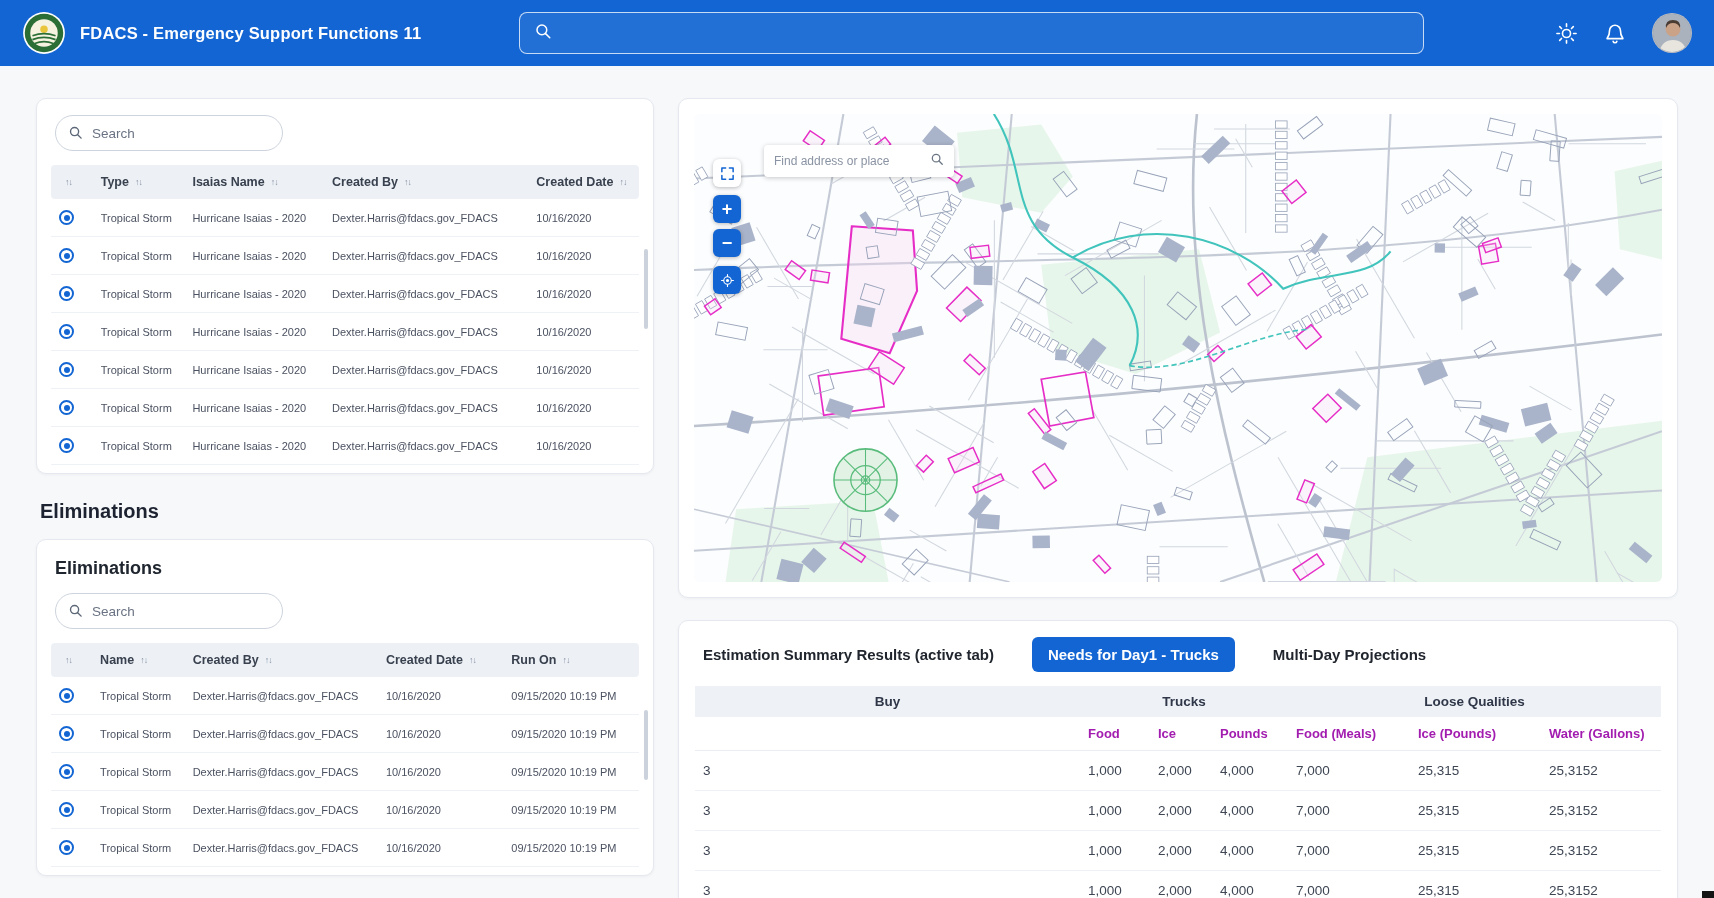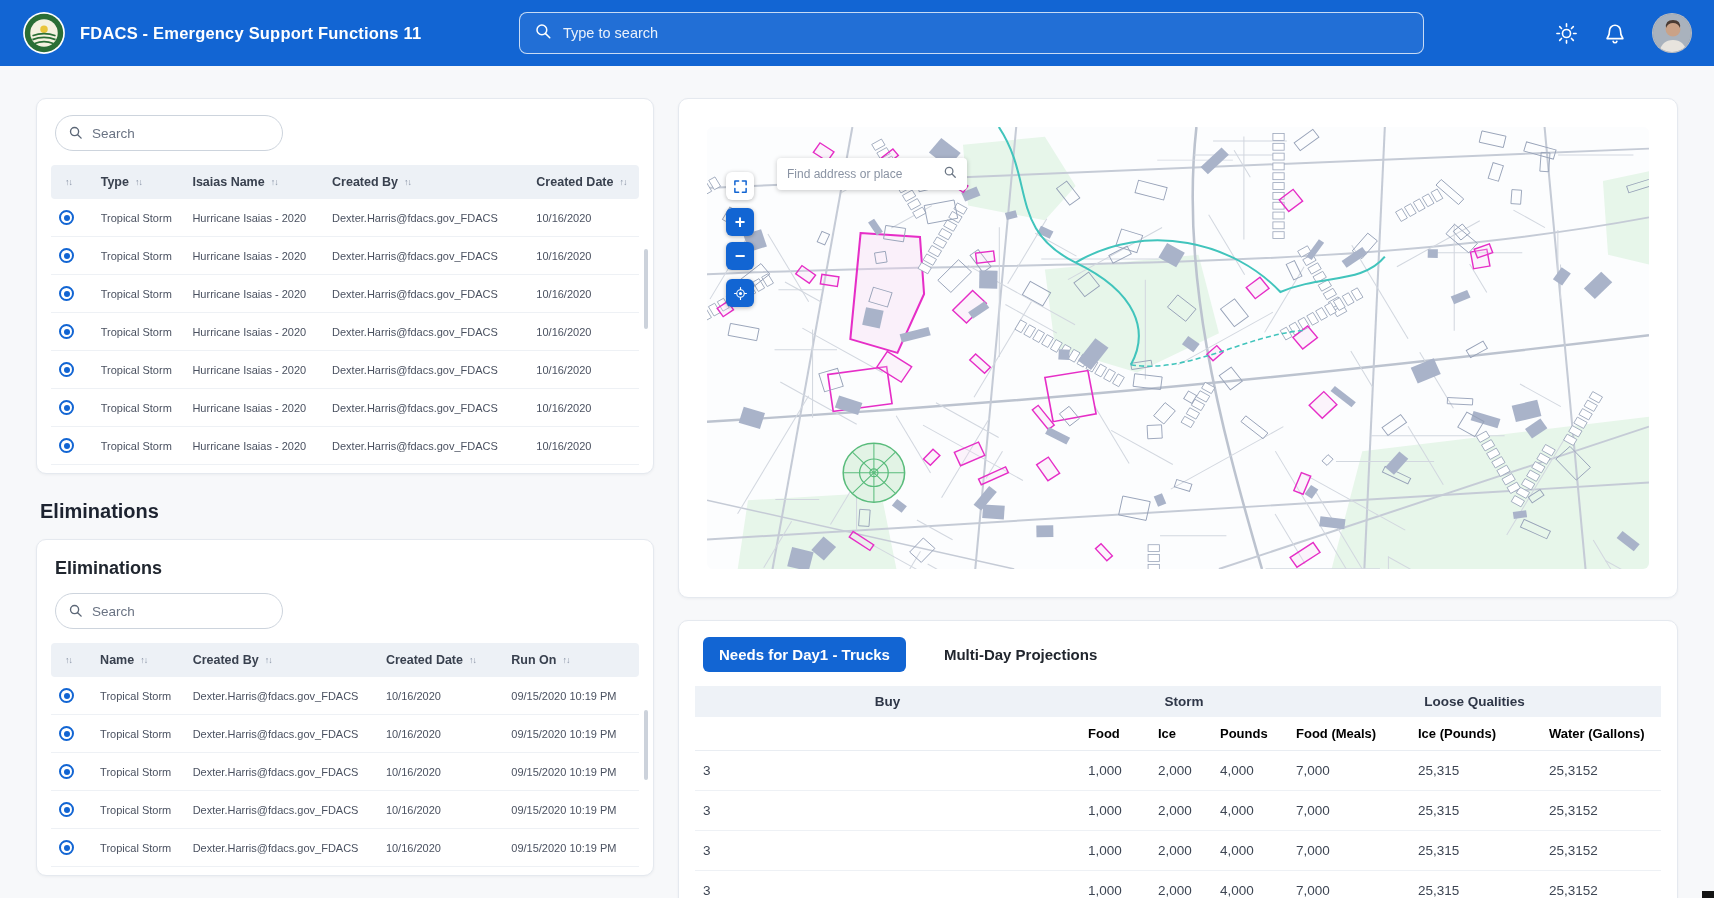--- a/index.html
+++ b/index.html
@@ -39,42 +39,42 @@
   table.listing tbody td { padding:11px 8px; border-bottom:1px solid #eef1f5; color:#4a5160; font-size:11px; white-space:nowrap; }
   .radio { display:inline-block; width:15px; height:15px; border:2px solid #1265d3; border-radius:50%; position:relative; vertical-align:middle; }
   .radio::after { content:''; position:absolute; inset:2.5px; background:#1265d3; border-radius:50%; }
 
   .section-heading { margin:26px 4px 16px; font-size:20px; font-weight:700; color:#1d2330; }
   .card-title { font-size:18px; font-weight:700; color:#20262f; margin:2px 4px 14px; }
 
   .scroll-thumb { position:absolute; right:5px; width:4px; border-radius:2px; background:#ccd2db; }
 
   
-  .map-card { padding:28px; height:500px; }
+  .map-card { padding:15px; height:500px; }
   .map-wrap { position:relative; width:100%; height:100%; border-radius:6px; overflow:hidden; background:#fcfdfe; }
   .map-wrap svg.mapsvg { width:100%; height:100%; display:block; }
   .map-btn { position:absolute; width:28px; height:28px; border-radius:6px; display:flex; align-items:center; justify-content:center; box-shadow:0 1px 4px rgba(0,0,0,.28); border:none; cursor:pointer; left:19px; padding:0; }
   .map-btn.white { background:#fff; }
   .map-btn.blue { background:#1265d3; color:#fff; font-size:18px; font-weight:700; line-height:1; }
   .btn-expand { top:45px; }
   .btn-zoom-in { top:81px; }
   .btn-zoom-out { top:115px; }
   .btn-locate { top:152px; }
   .find-box { position:absolute; left:70px; top:31px; width:190px; height:32px; background:#fff; border-radius:4px; box-shadow:0 1px 5px rgba(0,0,0,.22); display:flex; align-items:center; padding:0 10px; gap:8px; }
   .find-box input { border:none; outline:none; font-size:12px; color:#5c6575; width:100%; background:transparent; }
   .find-box input::placeholder { color:#8a93a3; }
 
   
   .tabs-card { margin-top:22px; padding:14px 16px 0; height:320px; overflow:hidden; }
   .tabs { display:flex; align-items:center; gap:38px; padding:2px 8px 14px; }
   .tab { font-size:15px; font-weight:600; color:#21262e; cursor:pointer; white-space:nowrap; padding:9px 0; }
   .tab.active { background:#1265d3; color:#fff; padding:9px 16px; border-radius:6px; }
   table.needs { width:100%; border-collapse:collapse; }
   table.needs .group-row th { background:#eef2f7; text-align:center; font-weight:700; color:#2f3748; padding:8px 8px; font-size:13.5px; }
-  table.needs .sub-row th { text-align:left; padding:9px 8px; font-weight:700; color:#000000; background:#fff; border-bottom:1px solid #e9edf2; font-size:13px; white-space:nowrap; }
+  table.needs .sub-row th { text-align:left; padding:9px 8px; font-weight:700; color:#a21caf; background:#fff; border-bottom:1px solid #e9edf2; font-size:13px; white-space:nowrap; }
   table.needs tbody td { padding:12px 8px; border-bottom:1px solid #eef1f5; color:#3e4654; font-size:13.5px; white-space:nowrap; }
 
   .corner-black { position:fixed; right:0; bottom:0; width:12px; height:7px; background:#141414; }
 </style>
 </head>
 <body>
 
 <div class="page">
 
   <header class="topbar">
@@ -89,21 +89,20 @@
     </span>
     <div class="app-title">FDACS - Emergency Support Functions 11</div>
 
     <div class="global-search">
       <span>
         <svg width="18" height="18" viewBox="0 0 24 24" fill="none" stroke="#ffffff" stroke-width="2" stroke-linecap="round">
             <circle cx="10.5" cy="10.5" r="6.5"></circle>
             <path d="M15.5 15.5 L21 21"></path>
           </svg>
       </span>
-      <input placeholder="Type to search" style="">
     </div>
 
     <div class="topbar-right">
       <button class="icon-btn">
         <svg width="23" height="23" viewBox="0 0 24 24" fill="none" stroke="#ffffff" stroke-width="1.7" stroke-linecap="round">
             <circle cx="12" cy="12" r="4.2"></circle>
             <path d="M12 2v2.6M12 19.4V22M2 12h2.6M19.4 12H22M4.9 4.9l1.9 1.9M17.2 17.2l1.9 1.9M19.1 4.9l-1.9 1.9M6.8 17.2l-1.9 1.9"></path>
           </svg>
       </button>
       <button class="icon-btn">
@@ -660,38 +659,39 @@
                 <circle cx="12" cy="12" r="6"></circle>
                 <circle cx="12" cy="12" r="1.6" fill="#ffffff"></circle>
                 <path d="M12 2.5v3M12 18.5v3M2.5 12h3M18.5 12h3"></path>
               </svg>
           </button>
         </div>
       </section>
 
       <section class="card tabs-card">
         <div class="tabs">
+          <div class="tab">Estimation Summary Results (active tab)</div>
           <div class="tab active">Needs for Day1 - Trucks</div>
           <div class="tab">Multi-Day Projections</div>
         </div>
 
         <table class="needs">
           <colgroup>
               <col style="width:385px">
               <col style="width:70px">
               <col style="width:62px">
               <col style="width:76px">
               <col style="width:122px">
               <col style="width:131px">
               <col style="width:120px">
             </colgroup>
           <thead>
             <tr class="group-row">
               <th>Buy</th>
-              <th colspan="3">Storm</th>
+              <th colspan="3">Trucks</th>
               <th colspan="3">Loose Qualities</th>
             </tr>
             <tr class="sub-row">
               <th></th>
               <th>Food</th>
               <th>Ice</th>
               <th>Pounds</th>
               <th>Food (Meals)</th>
               <th>Ice (Pounds)</th>
               <th>Water (Gallons)</th>

